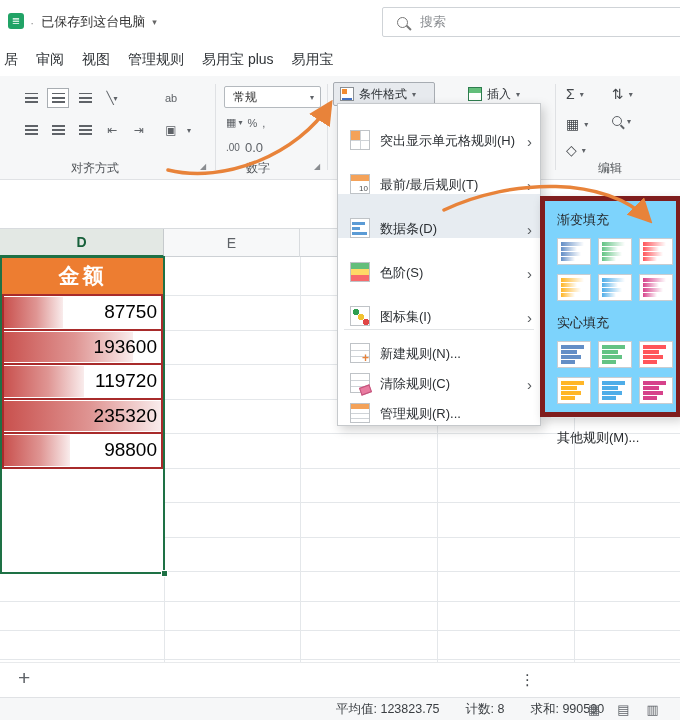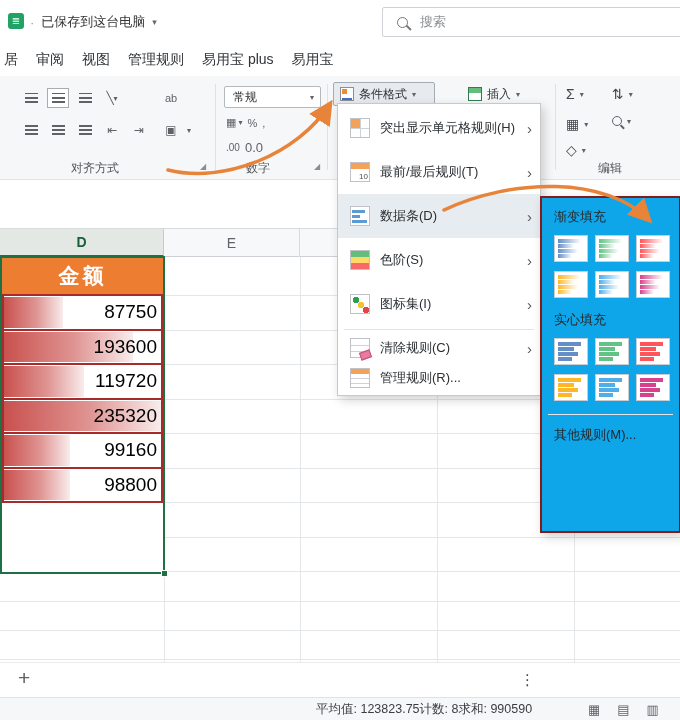--- a/index.html
+++ b/index.html
@@ -55,54 +55,54 @@
 .colhead.plain{left:164px;width:136px;color:#5f6368;border-right:1px solid #d8dbde}
 .sel-block{position:absolute;left:0;top:256px;width:165px;height:318px;border:2px solid #1e7145;background:#fff;z-index:2}
 .cell-header{height:38px;background:#ED7D31;border-bottom:2px solid #a82b2b;color:#fff;font-size:21px;font-weight:bold;display:flex;align-items:center;justify-content:center;letter-spacing:3px}
 .data-row{position:relative;height:34.5px;border-left:2px solid #a82b2b;border-right:2px solid #a82b2b;border-bottom:2px solid #a82b2b;background:#fff}
 .data-bar{position:absolute;left:0;top:1px;bottom:1px;background:linear-gradient(90deg,#c9514e 0%,#df9593 55%,#f9ecec 100%)}
 .cell-value{position:absolute;right:4px;top:0;height:100%;display:flex;align-items:center;font-size:19px;color:#000}
 .fill-handle{position:absolute;right:-5px;bottom:-5px;width:7px;height:7px;background:#1e7145;border:1px solid #fff;z-index:3}
 
 
 .cf-menu{position:absolute;left:337px;top:103px;width:204px;background:#fff;border:1px solid #c6c9cc;box-shadow:3px 4px 10px rgba(0,0,0,.18);z-index:5;padding:2px 0}
-.menu-item{display:flex;align-items:center;height:44px;padding:0 8px 0 12px}
+.menu-item{display:flex;align-items:flex-end;height:44px;padding:0 8px 0 12px}
 .menu-item.compact{height:30px}
 .menu-item.active{background:#e7ecf1}
 .mi{width:20px;height:20px;border:1px solid #bfc3c7;flex:none;position:relative;background:#fff}
 .mi-label{margin-left:10px;font-size:13px;color:#2b2f33;white-space:nowrap}
 .chev{margin-left:auto;color:#55595d;font-size:15px}
 .menu-sep{height:1px;background:#e2e4e6;margin:3px 6px}
 .mi-highlight-cells-rules-icon{background:linear-gradient(#f4a259,#f4a259) 0 0/9px 9px no-repeat,linear-gradient(#cfd3d7,#cfd3d7) 9px 0/1px 100% no-repeat,linear-gradient(#cfd3d7,#cfd3d7) 0 9px/100% 1px no-repeat,#fff}
 .mi-top-bottom-rules-icon{background:linear-gradient(#f4a259,#f4a259) 0 0/100% 6px no-repeat,#fff}
 .mi-top-bottom-rules-icon::after{content:"10";position:absolute;right:1px;bottom:0;font-size:8px;color:#4a4e52}
 .mi-data-bars-icon{background:linear-gradient(#5b9bd5,#5b9bd5) 1px 3px/13px 3px no-repeat,linear-gradient(#5b9bd5,#5b9bd5) 1px 8px/8px 3px no-repeat,linear-gradient(#5b9bd5,#5b9bd5) 1px 13px/15px 3px no-repeat,#fff}
 .mi-color-scales-icon{background:linear-gradient(180deg,#63be7b 0 33%,#ffd966 33% 66%,#f8696b 66% 100%)}
 .mi-icon-sets-icon{background:radial-gradient(circle 3px at 5px 5px,#2e9e4f 98%,transparent 100%),radial-gradient(circle 3px at 10px 10px,#f2c230 98%,transparent 100%),radial-gradient(circle 3px at 15px 15px,#e04646 98%,transparent 100%),#fff}
 .mi-new-rule-icon{background:linear-gradient(#cfd3d7,#cfd3d7) 0 6px/100% 1px no-repeat,linear-gradient(#cfd3d7,#cfd3d7) 0 12px/100% 1px no-repeat,#fff}
 .mi-new-rule-icon::after{content:"+";position:absolute;right:0;bottom:-3px;font-size:12px;font-weight:bold;color:#e8833a}
 .mi-clear-rules-icon{background:linear-gradient(#cfd3d7,#cfd3d7) 0 6px/100% 1px no-repeat,linear-gradient(#cfd3d7,#cfd3d7) 0 12px/100% 1px no-repeat,#fff}
 .mi-clear-rules-icon::after{content:"";position:absolute;right:-2px;bottom:-2px;width:9px;height:6px;background:#e97ba0;border:1px solid #c2557d;transform:rotate(-20deg)}
 .mi-manage-rules-icon{background:linear-gradient(#f4a259,#f4a259) 0 0/100% 5px no-repeat,linear-gradient(#cfd3d7,#cfd3d7) 0 9px/100% 1px no-repeat,linear-gradient(#cfd3d7,#cfd3d7) 0 14px/100% 1px no-repeat,#fff}
 
 
-.db-submenu{position:absolute;left:540px;top:196px;width:141px;height:337px;background:#0ea5e9;border:2px solid #7f1d1d;box-shadow:3px 4px 10px rgba(0,0,0,.18);z-index:6;padding:8px 12px}
+.db-submenu{position:absolute;left:540px;top:196px;width:141px;height:221px;background:#7dd3fc;border:5px solid #7f1d1d;box-shadow:3px 4px 10px rgba(0,0,0,.18);z-index:6;padding:8px 12px}
 .sub-label{font-size:13px;color:#26292c;margin:2px 0 9px}
 .swatch-grid{display:grid;grid-template-columns:repeat(3,34px);gap:9px 7px;margin-bottom:13px}
 .swatch{height:27px;border:1px solid #c9cdd1;background:#fff;padding:3px;display:flex;flex-direction:column;justify-content:space-between}
 .sbar{height:3.5px}
 .sub-sep{height:1px;background:#e2e4e6;margin:3px -6px 9px}
 .more-rules{font-size:13px;color:#26292c;padding:2px 0}
 
 
 .tabbar{position:absolute;left:0;top:662px;width:680px;height:35px;background:#fff;border-top:1px solid #e8eaec}
 .add-sheet{position:absolute;left:18px;top:3px;font-size:21px;color:#5f6368}
 .dots{position:absolute;left:520px;top:8px;font-size:15px;color:#44484c}
 .statusbar{position:absolute;left:0;top:697px;width:680px;height:23px;background:#f6f7f8;border-top:1px solid #e0e2e5}
-.stats{position:absolute;left:316px;top:0;height:22px;display:flex;align-items:center;font-size:12.5px;color:#3a3e42;white-space:nowrap}
+.stats{position:absolute;left:336px;top:0;height:22px;display:flex;align-items:center;gap:26px;font-size:12.5px;color:#3a3e42;white-space:nowrap}
 .viewicons{position:absolute;left:588px;top:0;height:22px;display:flex;align-items:center;gap:17px;font-size:13px;color:#5f6368}
 
 .arrows{position:absolute;left:0;top:0;z-index:20;pointer-events:none}
 </style>
 </head>
 <body>
 
 <div id="app">
 
   <div class="titlebar">
@@ -261,24 +261,20 @@
         </div>
         <div class="data-row">
           <div class="data-bar" style="width: 50.9%;"></div>
           <div class="cell-value">119720</div>
         </div>
         <div class="data-row">
           <div class="data-bar" style="width: 100%;"></div>
           <div class="cell-value">235320</div>
         </div>
         <div class="data-row">
-          <div class="data-bar" style="width: 42.1%;"></div>
-          <div class="cell-value">99160</div>
-        </div>
-        <div class="data-row">
           <div class="data-bar" style="width: 42%;"></div>
           <div class="cell-value">98800</div>
         </div>
       </div>
     <div class="fill-handle"></div>
   </div>
 
   <div class="cf-menu">
       <div class="menu-item">
         <span class="mi mi-highlight-cells-rules-icon"></span>
@@ -299,20 +295,24 @@
         <span class="mi mi-color-scales-icon"></span>
         <span class="mi-label">色阶(S)</span>
         <span class="chev">›</span>
       </div>
       <div class="menu-item">
         <span class="mi mi-icon-sets-icon"></span>
         <span class="mi-label">图标集(I)</span>
         <span class="chev">›</span>
       </div>
       <div class="menu-sep"></div>
+      <div class="menu-item compact">
+        <span class="mi mi-new-rule-icon"></span>
+        <span class="mi-label">新建规则(N)...</span>
+      </div>
       <div class="menu-item compact">
         <span class="mi mi-clear-rules-icon"></span>
         <span class="mi-label">清除规则(C)</span>
         <span class="chev">›</span>
       </div>
       <div class="menu-item compact">
         <span class="mi mi-manage-rules-icon"></span>
         <span class="mi-label">管理规则(R)...</span>
       </div>
     </div>

